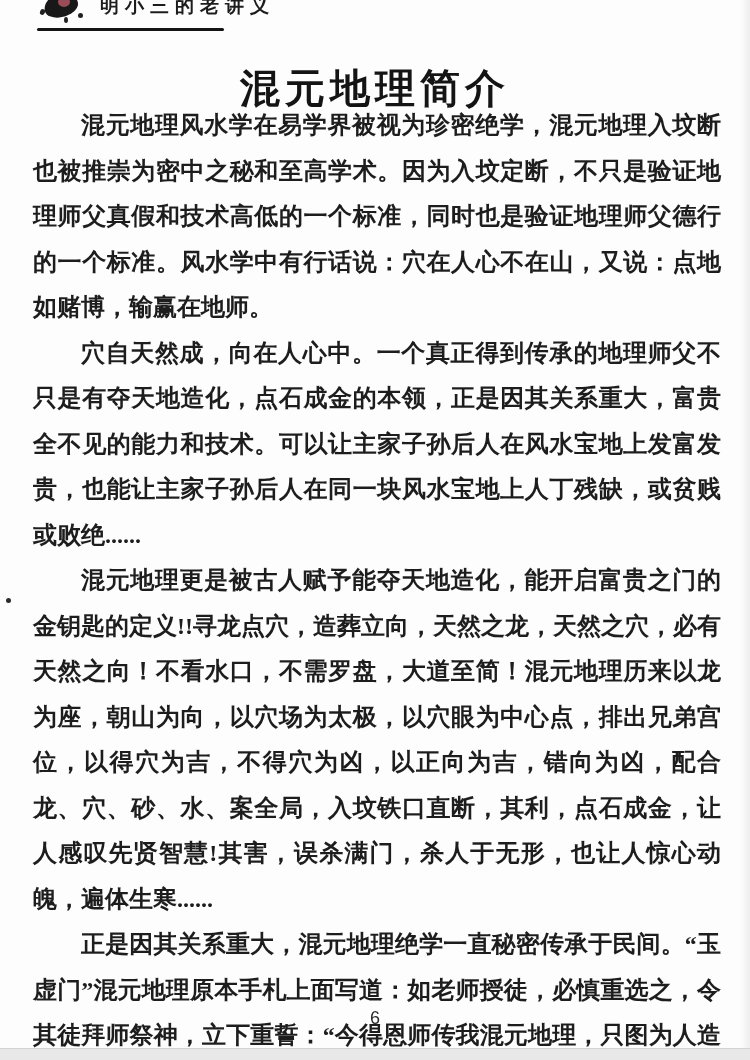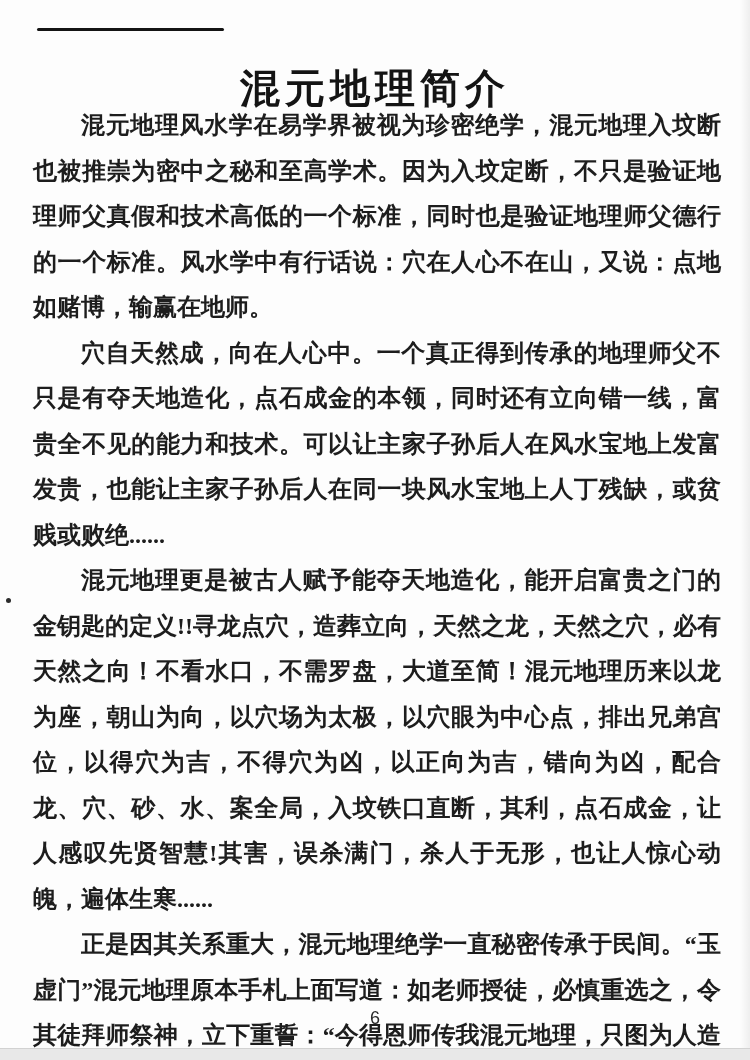--- a/index.html
+++ b/index.html
@@ -91,27 +91,39 @@
   .margin-dot {
     position: absolute; left: 6px; top: 598px;
     width: 5px; height: 5px; background: #2b2b2b; border-radius: 50%;
   }
 </style>
 </head>
 <body>
 
 <div class="page">
 
+  <div class="header-clip">
+    <div class="header-inner">
+      <div class="logo-blob">
+        <div class="blob"></div>
+        <div class="tint"></div>
+        <div class="dot1"></div>
+        <div class="dot2"></div>
+        <div class="dot3"></div>
+      </div>
+      <div class="header-text">明小三的老讲义</div>
+    </div>
+  </div>
   <div class="header-rule"></div>
 
   <h1 class="doc-title">混元地理简介</h1>
 
   <div class="body-text">
     <p>混元地理风水学在易学界被视为珍密绝学，混元地理入坟断也被推崇为密中之秘和至高学术。因为入坟定断，不只是验证地理师父真假和技术高低的一个标准，同时也是验证地理师父德行的一个标准。风水学中有行话说：穴在人心不在山，又说：点地如赌博，输赢在地师。</p>
-    <p>穴自天然成，向在人心中。一个真正得到传承的地理师父不只是有夺天地造化，点石成金的本领，同时还有立向错一线，富贵全不见的能力和技术。可以让主家子孙后人在风水宝地上发富发贵，也能让主家子孙后人在同一块风水宝地上人丁残缺，或贫贱或败绝......</p>
+    <p>穴自天然成，向在人心中。一个真正得到传承的地理师父不只是有夺天地造化，点石成金的本领，正是因其关系重大，富贵全不见的能力和技术。可以让主家子孙后人在风水宝地上发富发贵，也能让主家子孙后人在同一块风水宝地上人丁残缺，或贫贱或败绝......</p>
     <p>混元地理更是被古人赋予能夺天地造化，能开启富贵之门的金钥匙的定义!!寻龙点穴，造葬立向，天然之龙，天然之穴，必有天然之向！不看水口，不需罗盘，大道至简！混元地理历来以龙为座，朝山为向，以穴场为太极，以穴眼为中心点，排出兄弟宫位，以得穴为吉，不得穴为凶，以正向为吉，错向为凶，配合龙、穴、砂、水、案全局，入坟铁口直断，其利，点石成金，让人感叹先贤智慧!其害，误杀满门，杀人于无形，也让人惊心动魄，遍体生寒......</p>
     <p>正是因其关系重大，混元地理绝学一直秘密传承于民间。“玉虚门”混元地理原本手札上面写道：如老师授徒，必慎重选之，令其徒拜师祭神，立下重誓：“今得恩师传我混元地理，只图为人造福，养家糊口，将来只可传子传徒，若子悖徒逆，宁可一火而焚之，若违此誓言，天诛地灭，断子绝孙。”千百年来，混元地理一直是薪火相传，传子传徒传如灯。</p>
   </div>
 
   <div class="margin-dot"></div>
 
   <div class="page-number">6</div>
 
   <div class="edge-right"></div>
   <div class="scan-band"></div>

